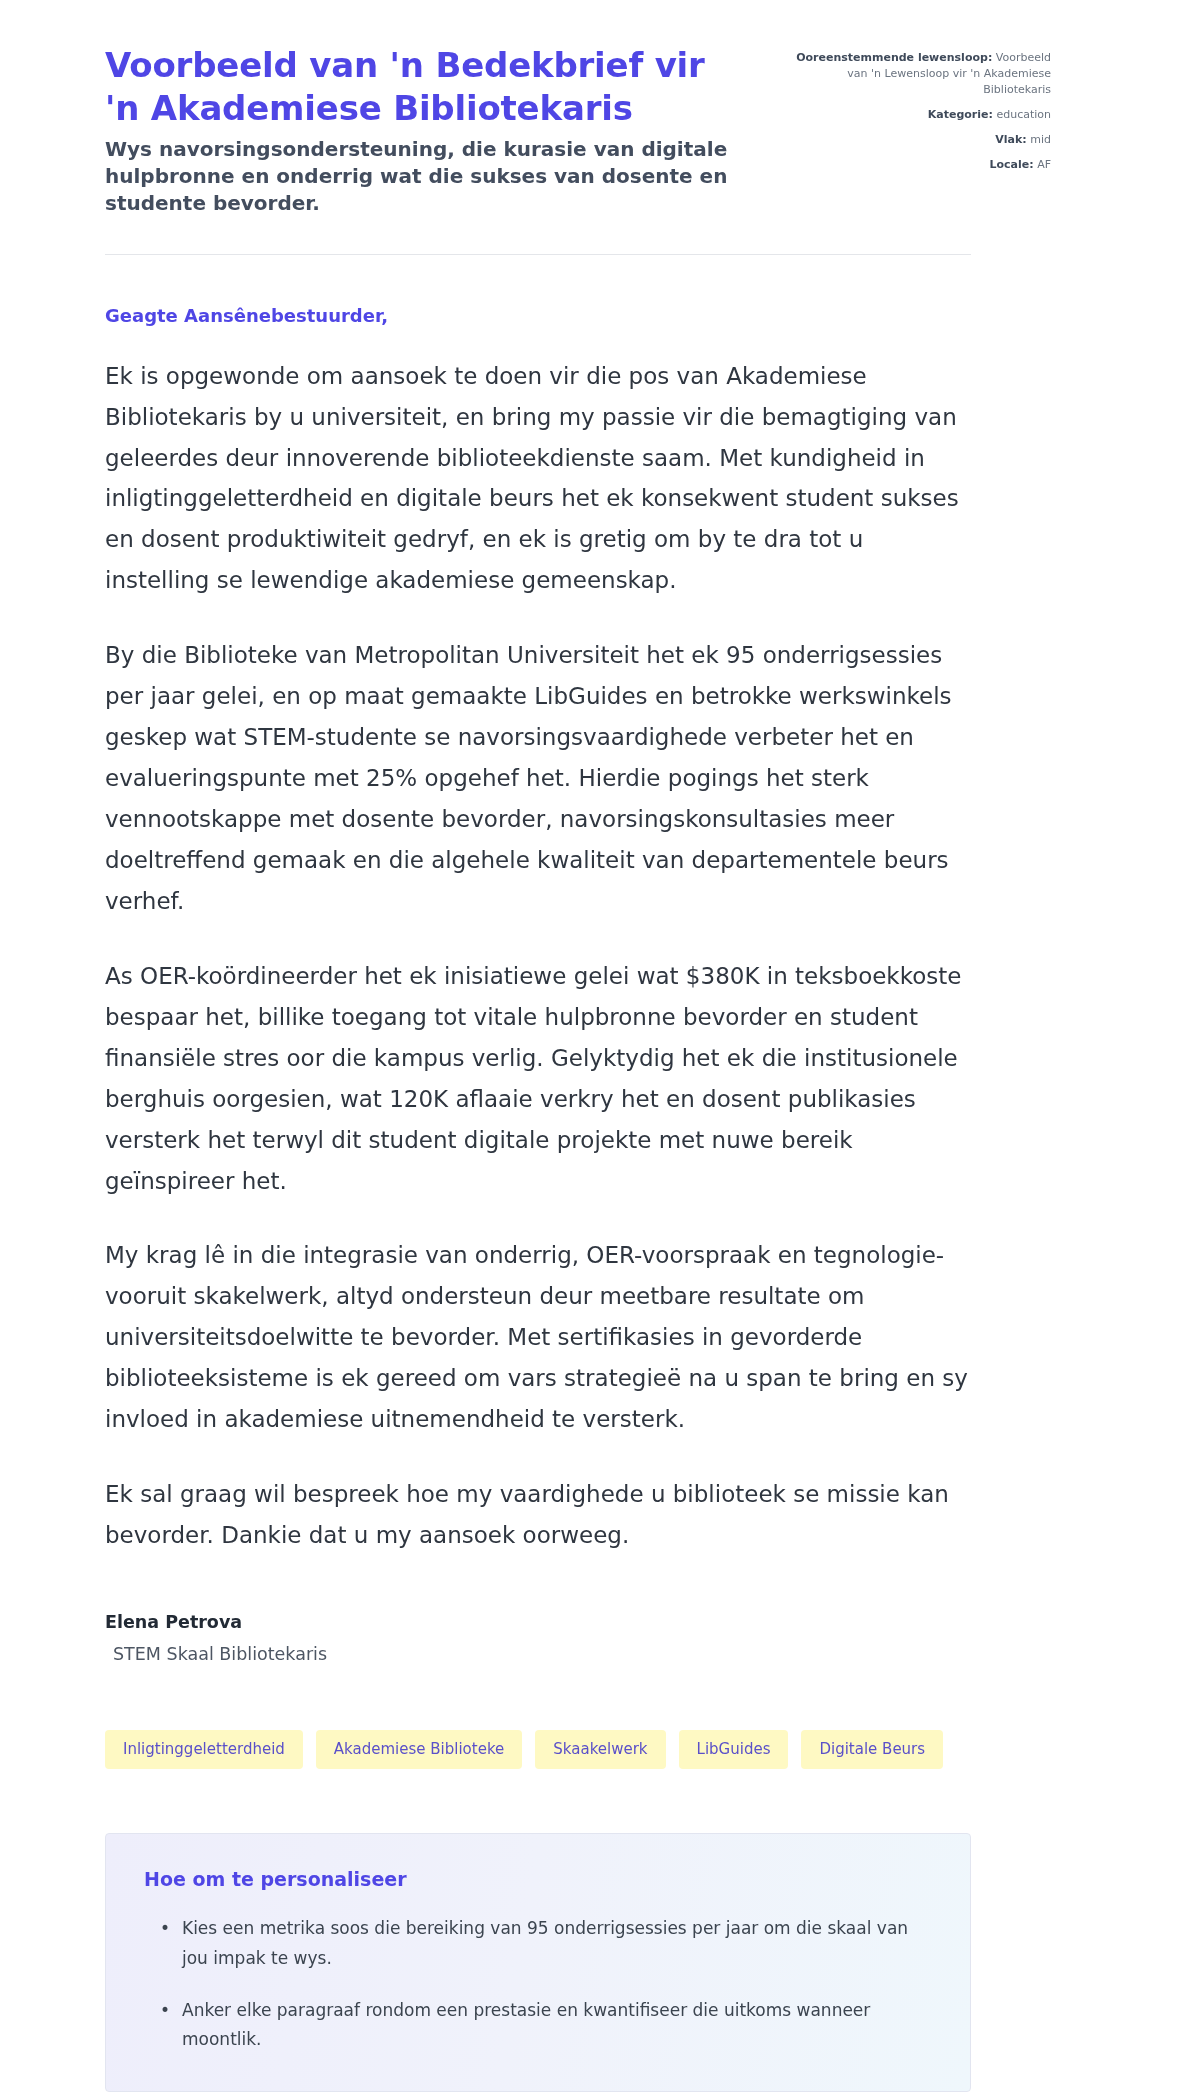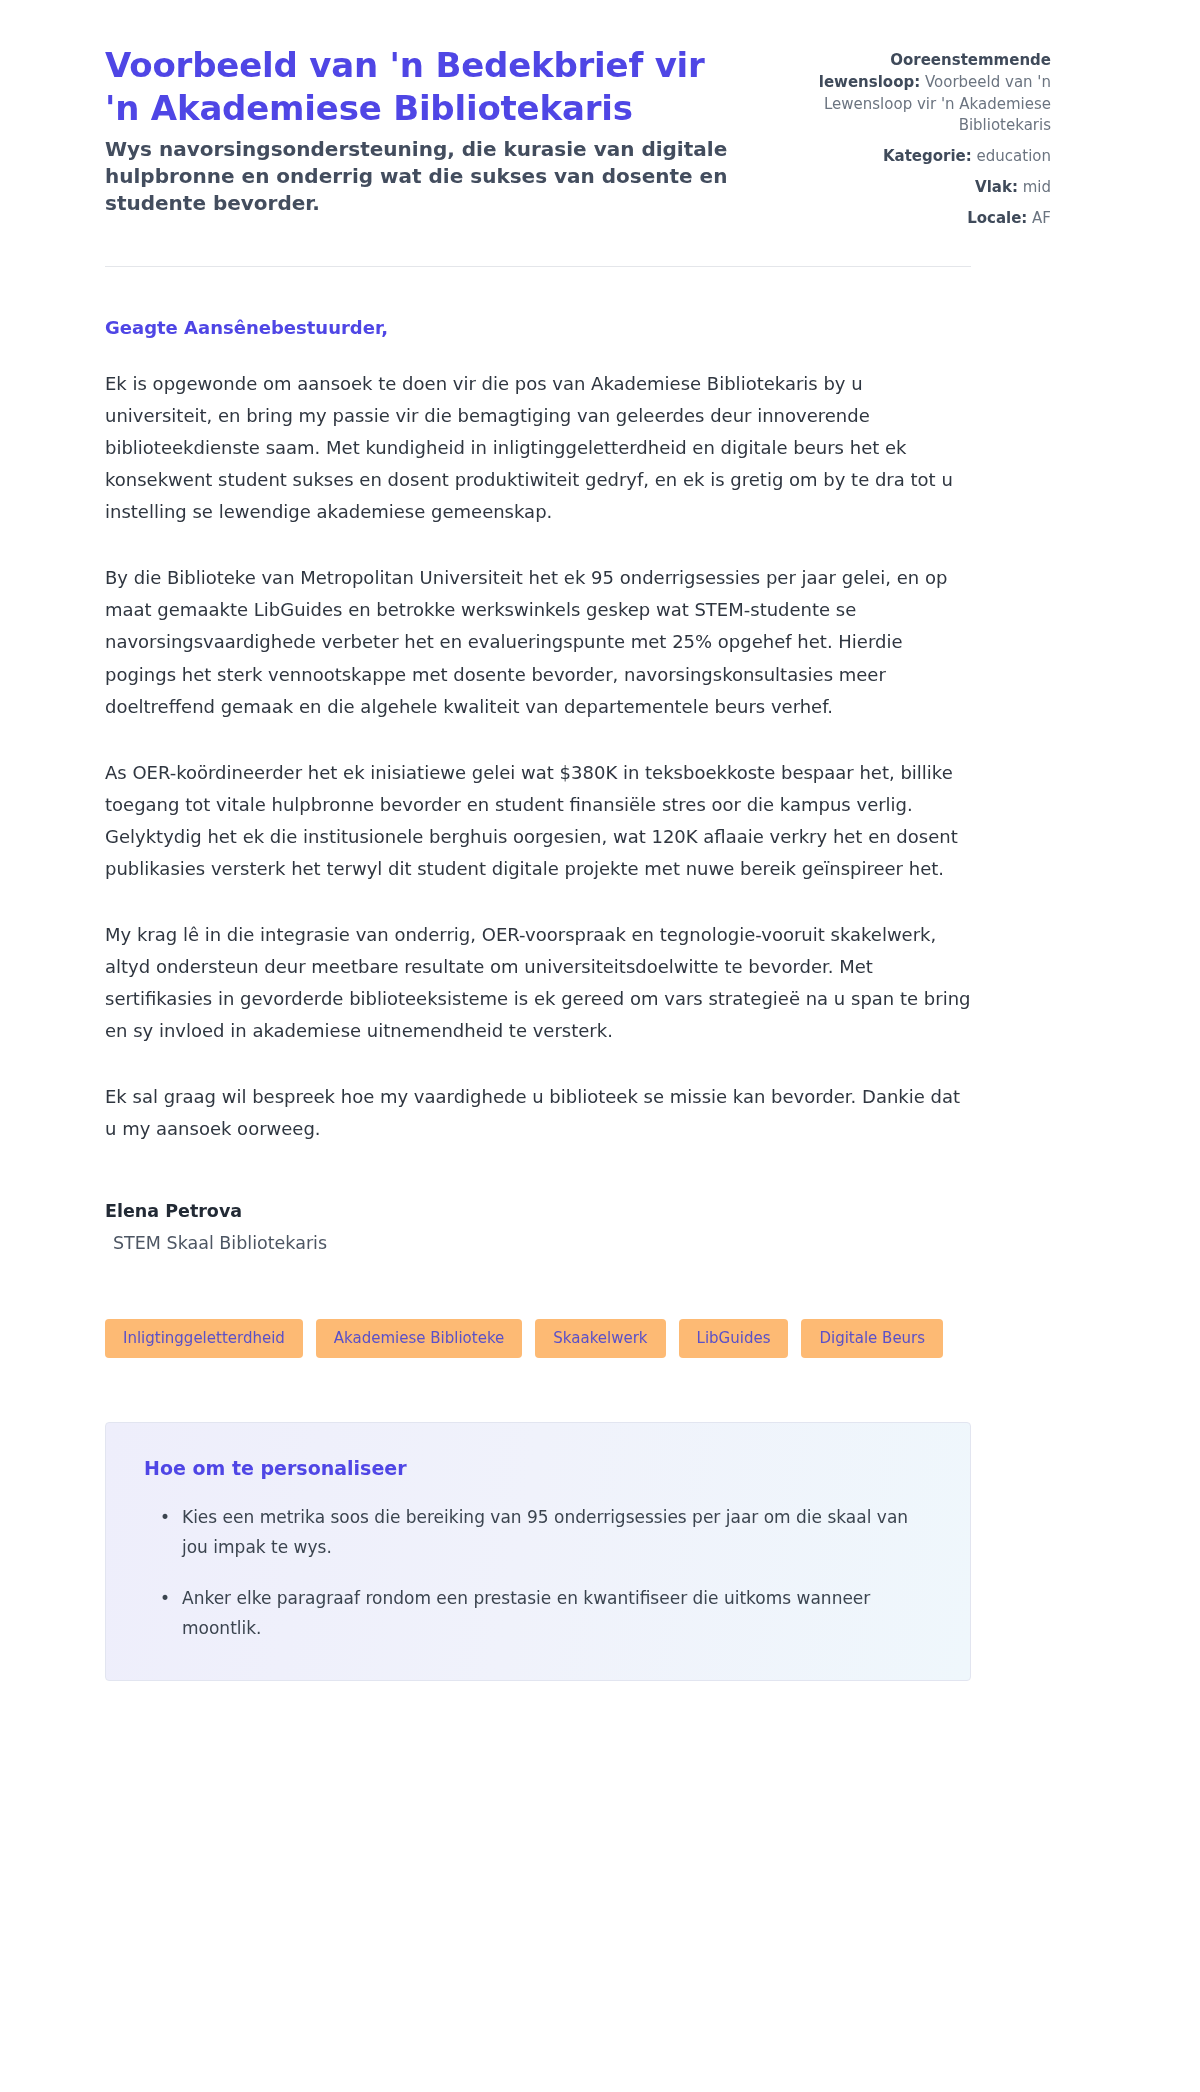--- a/index.html
+++ b/index.html
@@ -51,21 +51,21 @@
     font-size: 20px;
     line-height: 1.35;
     font-weight: 700;
     color: #434d5e;
   }
 
   .header-meta {
     flex: 0 0 265px;
     max-width: 265px;
     text-align: right;
-    font-size: 15px;
+    font-size: 11px;
     line-height: 1.45;
     color: #5c6672;
     padding-top: 6px;
   }
 
   .meta-row { margin-bottom: 9px; }
   .meta-row:last-child { margin-bottom: 0; }
   .meta-label {
     font-weight: 700;
     color: #3f4a5a;
@@ -84,21 +84,21 @@
 
   .salutation {
     margin: 8px 0 30px 0;
     font-size: 18px;
     font-weight: 700;
     color: #4f46e5;
   }
 
   .letter p.body-para {
     margin: 0 0 34px 0;
-    font-size: 18px;
+    font-size: 23px;
     line-height: 1.78;
     color: #2f3640;
   }
 
   
   .signature { margin-top: 56px; }
 
   .sign-name {
     margin: 0 0 12px 0;
     font-size: 17.5px;
@@ -114,21 +114,21 @@
 
   
   .tags {
     display: flex;
     flex-wrap: wrap;
     gap: 13px;
     margin-top: 66px;
   }
 
   .tag {
-    background: #fdba74;
+    background: #fef9c3;
     color: #5a50c9;
     font-size: 15px;
     line-height: 1;
     padding: 12px 18px;
     border-radius: 4px;
     white-space: nowrap;
   }
 
   
   .tipbox {

